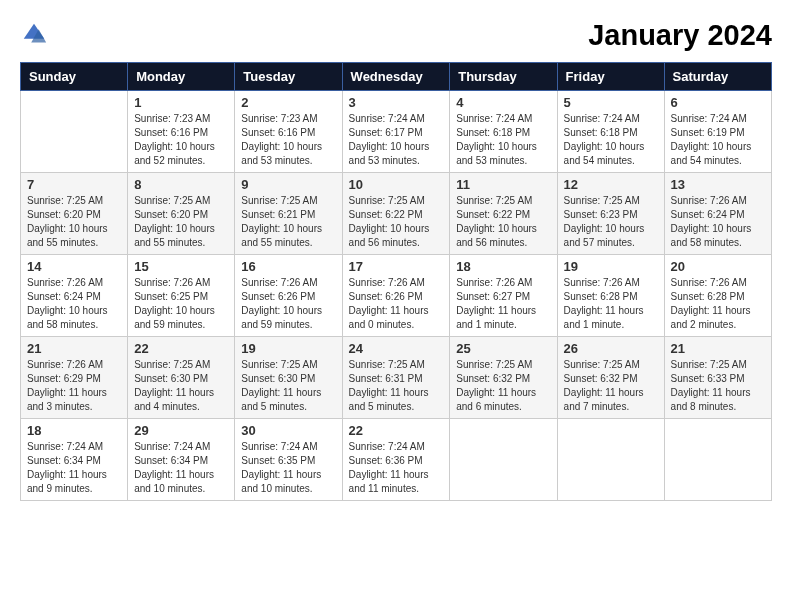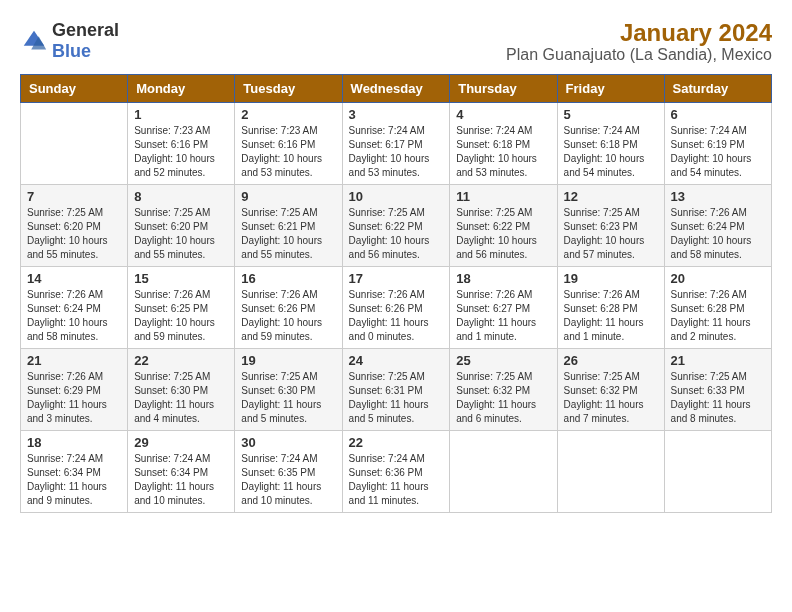--- a/index.html
+++ b/index.html
@@ -32,36 +32,36 @@
       color: #4472C4;
     }
     .logo-icon {
       width: 28px;
       height: 28px;
     }
     .title-section {
       text-align: right;
     }
     .month-title {
-      font-size: 24px;
-      font-weight: bold;
-      color: #a16207;
+      font-size: 29px;
+      font-weight: bold;
+      color: #000000;
       line-height: 1.1;
     }
     .location-title {
       font-size: 16px;
       color: #555;
     }
     table {
       width: 100%;
       border-collapse: collapse;
       font-size: 11px;
     }
     thead tr th {
-      background-color: #a16207;
+      background-color: #0f172a;
       color: #fff;
       text-align: left;
       padding: 6px 8px;
       font-size: 13px;
       font-weight: bold;
       border: 1px solid #3a5fa0;
     }
     tbody tr td {
       border: 1px solid #ccc;
       vertical-align: top;
@@ -90,28 +90,23 @@
   </style>
 </head>
 <body>
 
 <div class="header">
   <div class="logo">
     <svg class="logo-icon" viewBox="0 0 30 30">
       <polygon points="15,4 26,20 4,20" fill="#4472C4"></polygon>
       <polygon points="20,10 28,24 12,24" fill="#2e5fa3" opacity="0.7"></polygon>
     </svg>
-    <div>
-      <span class="logo-text-general">General</span><br>
-      <span class="logo-text-blue">Blue</span>
-    </div>
   </div>
   <div class="title-section">
     <div class="month-title">January 2024</div>
-    <div class="location-title">Plan Guanajuato (La Sandia), Mexico</div>
   </div>
 </div>
 
 <table>
   <thead>
     <tr>
     <th>Sunday</th>
         <th>Monday</th>
         <th>Tuesday</th>
         <th>Wednesday</th>

